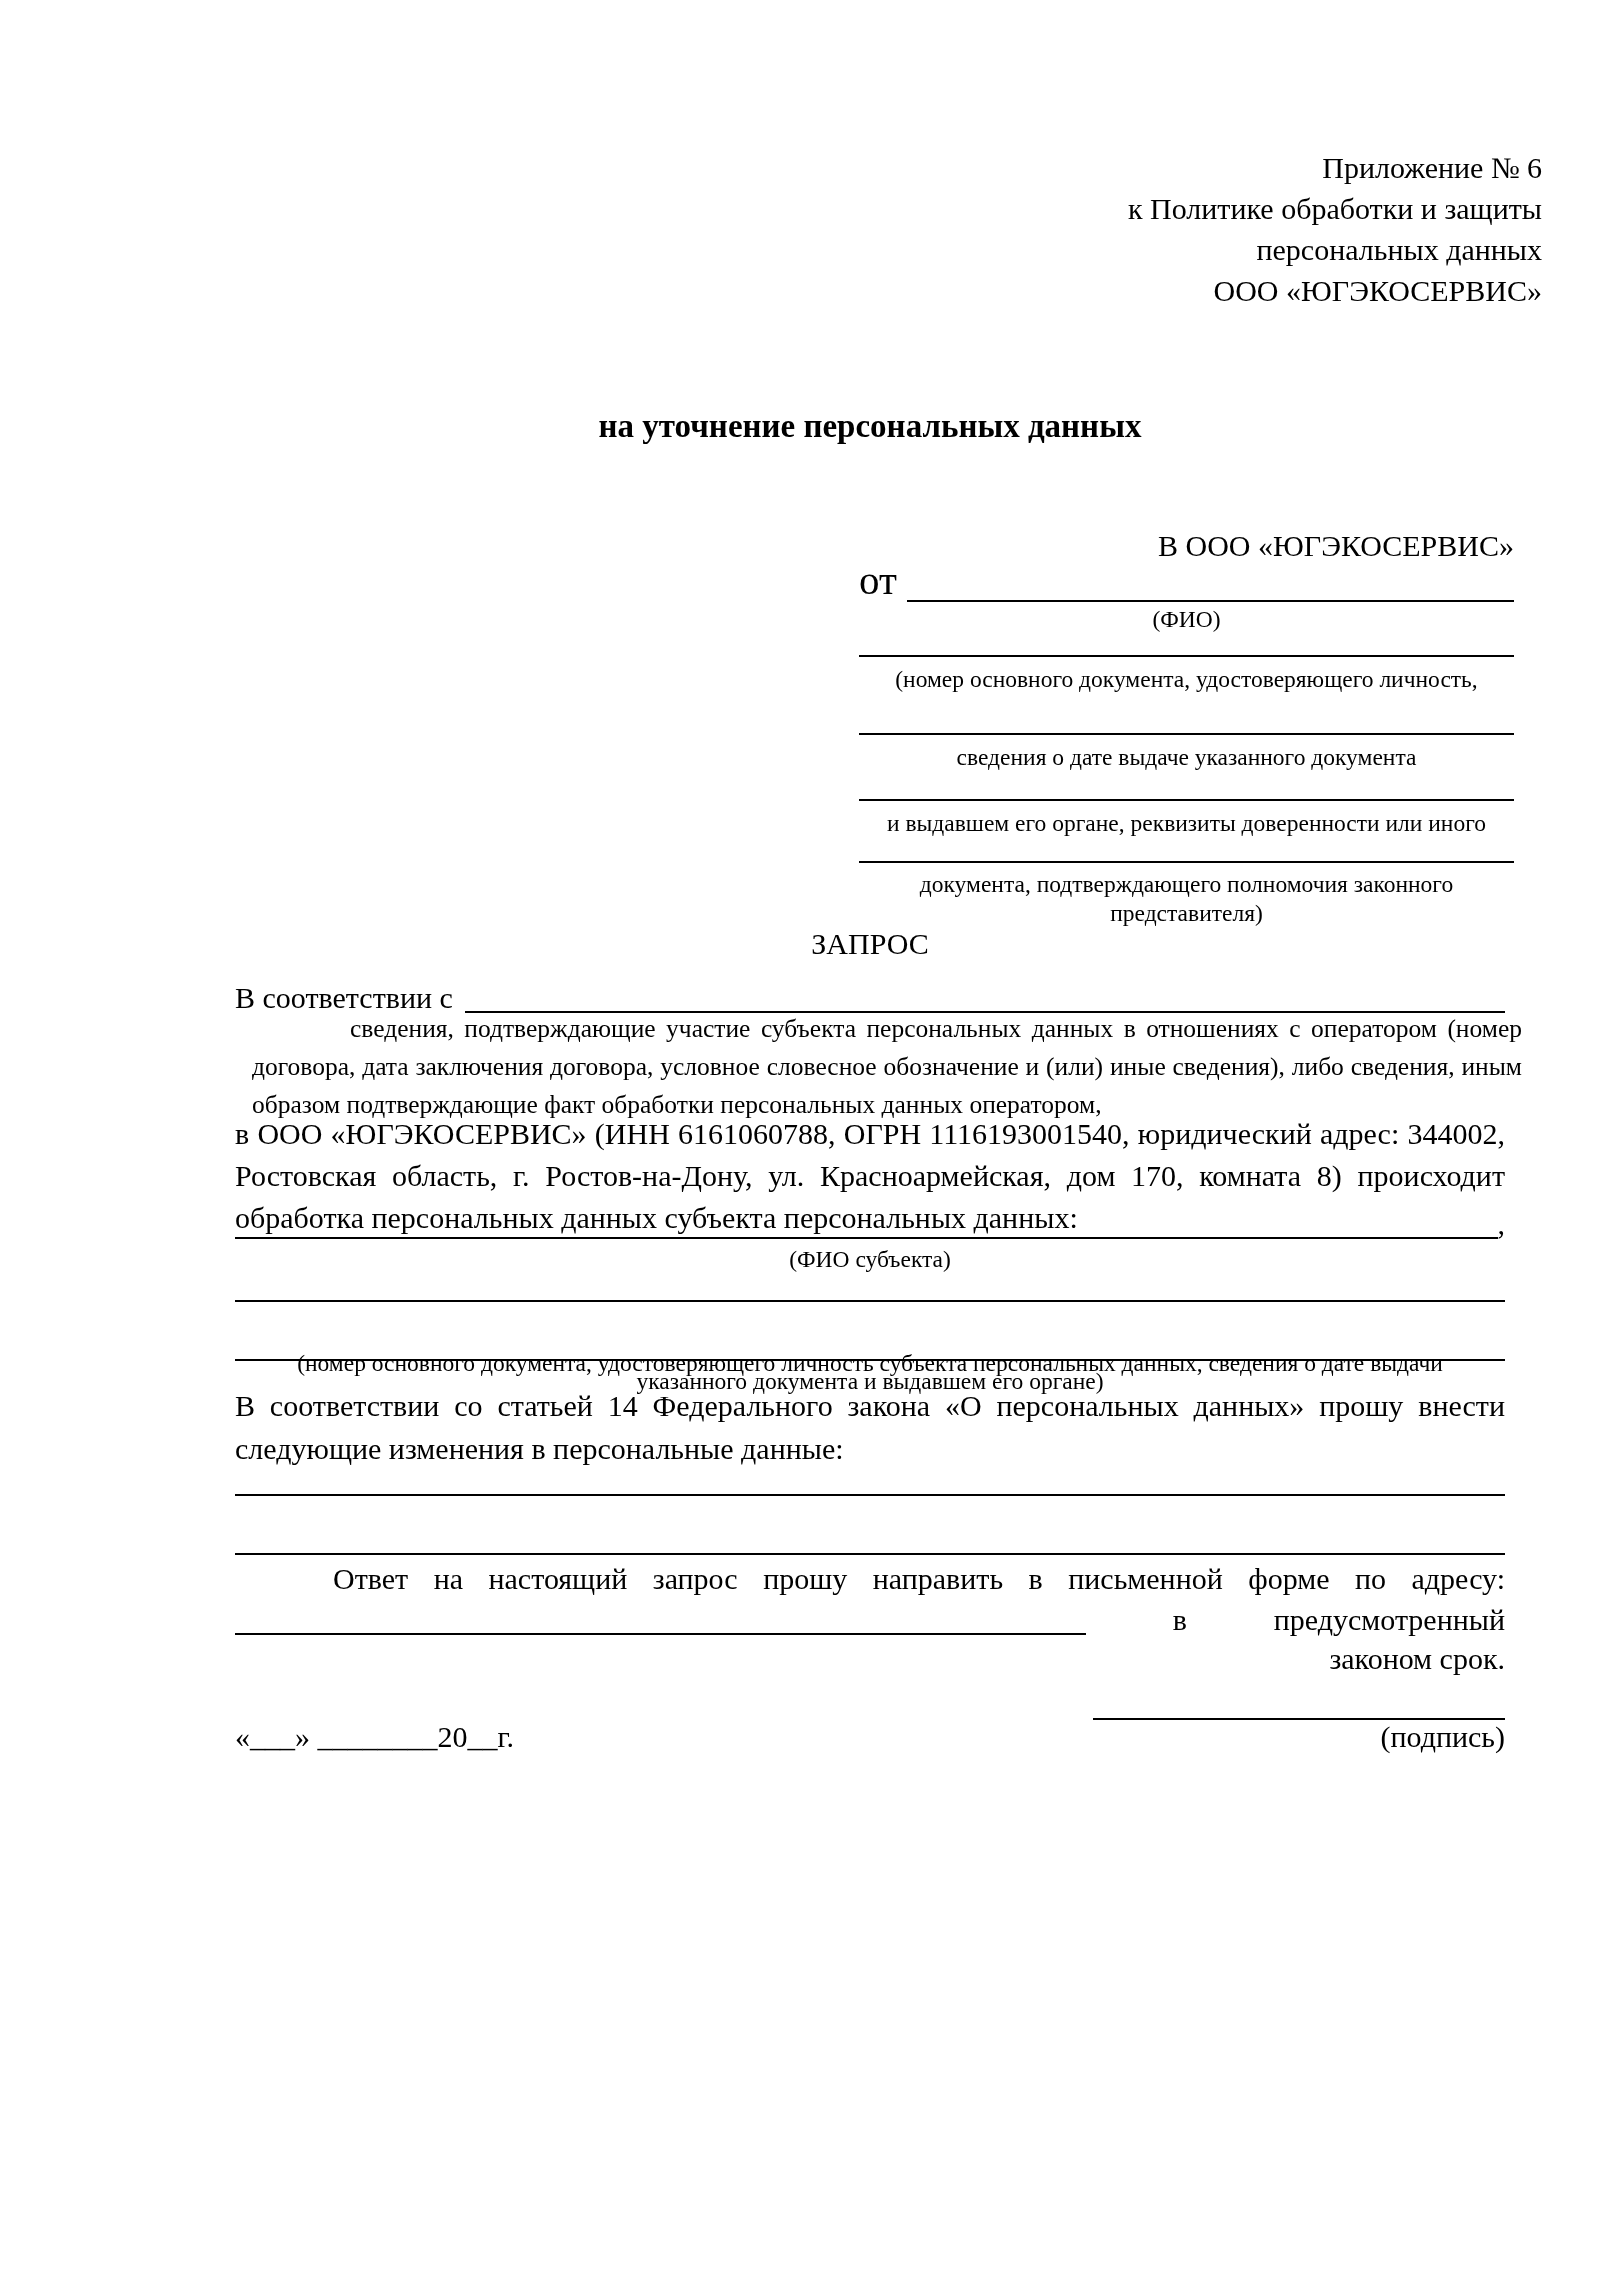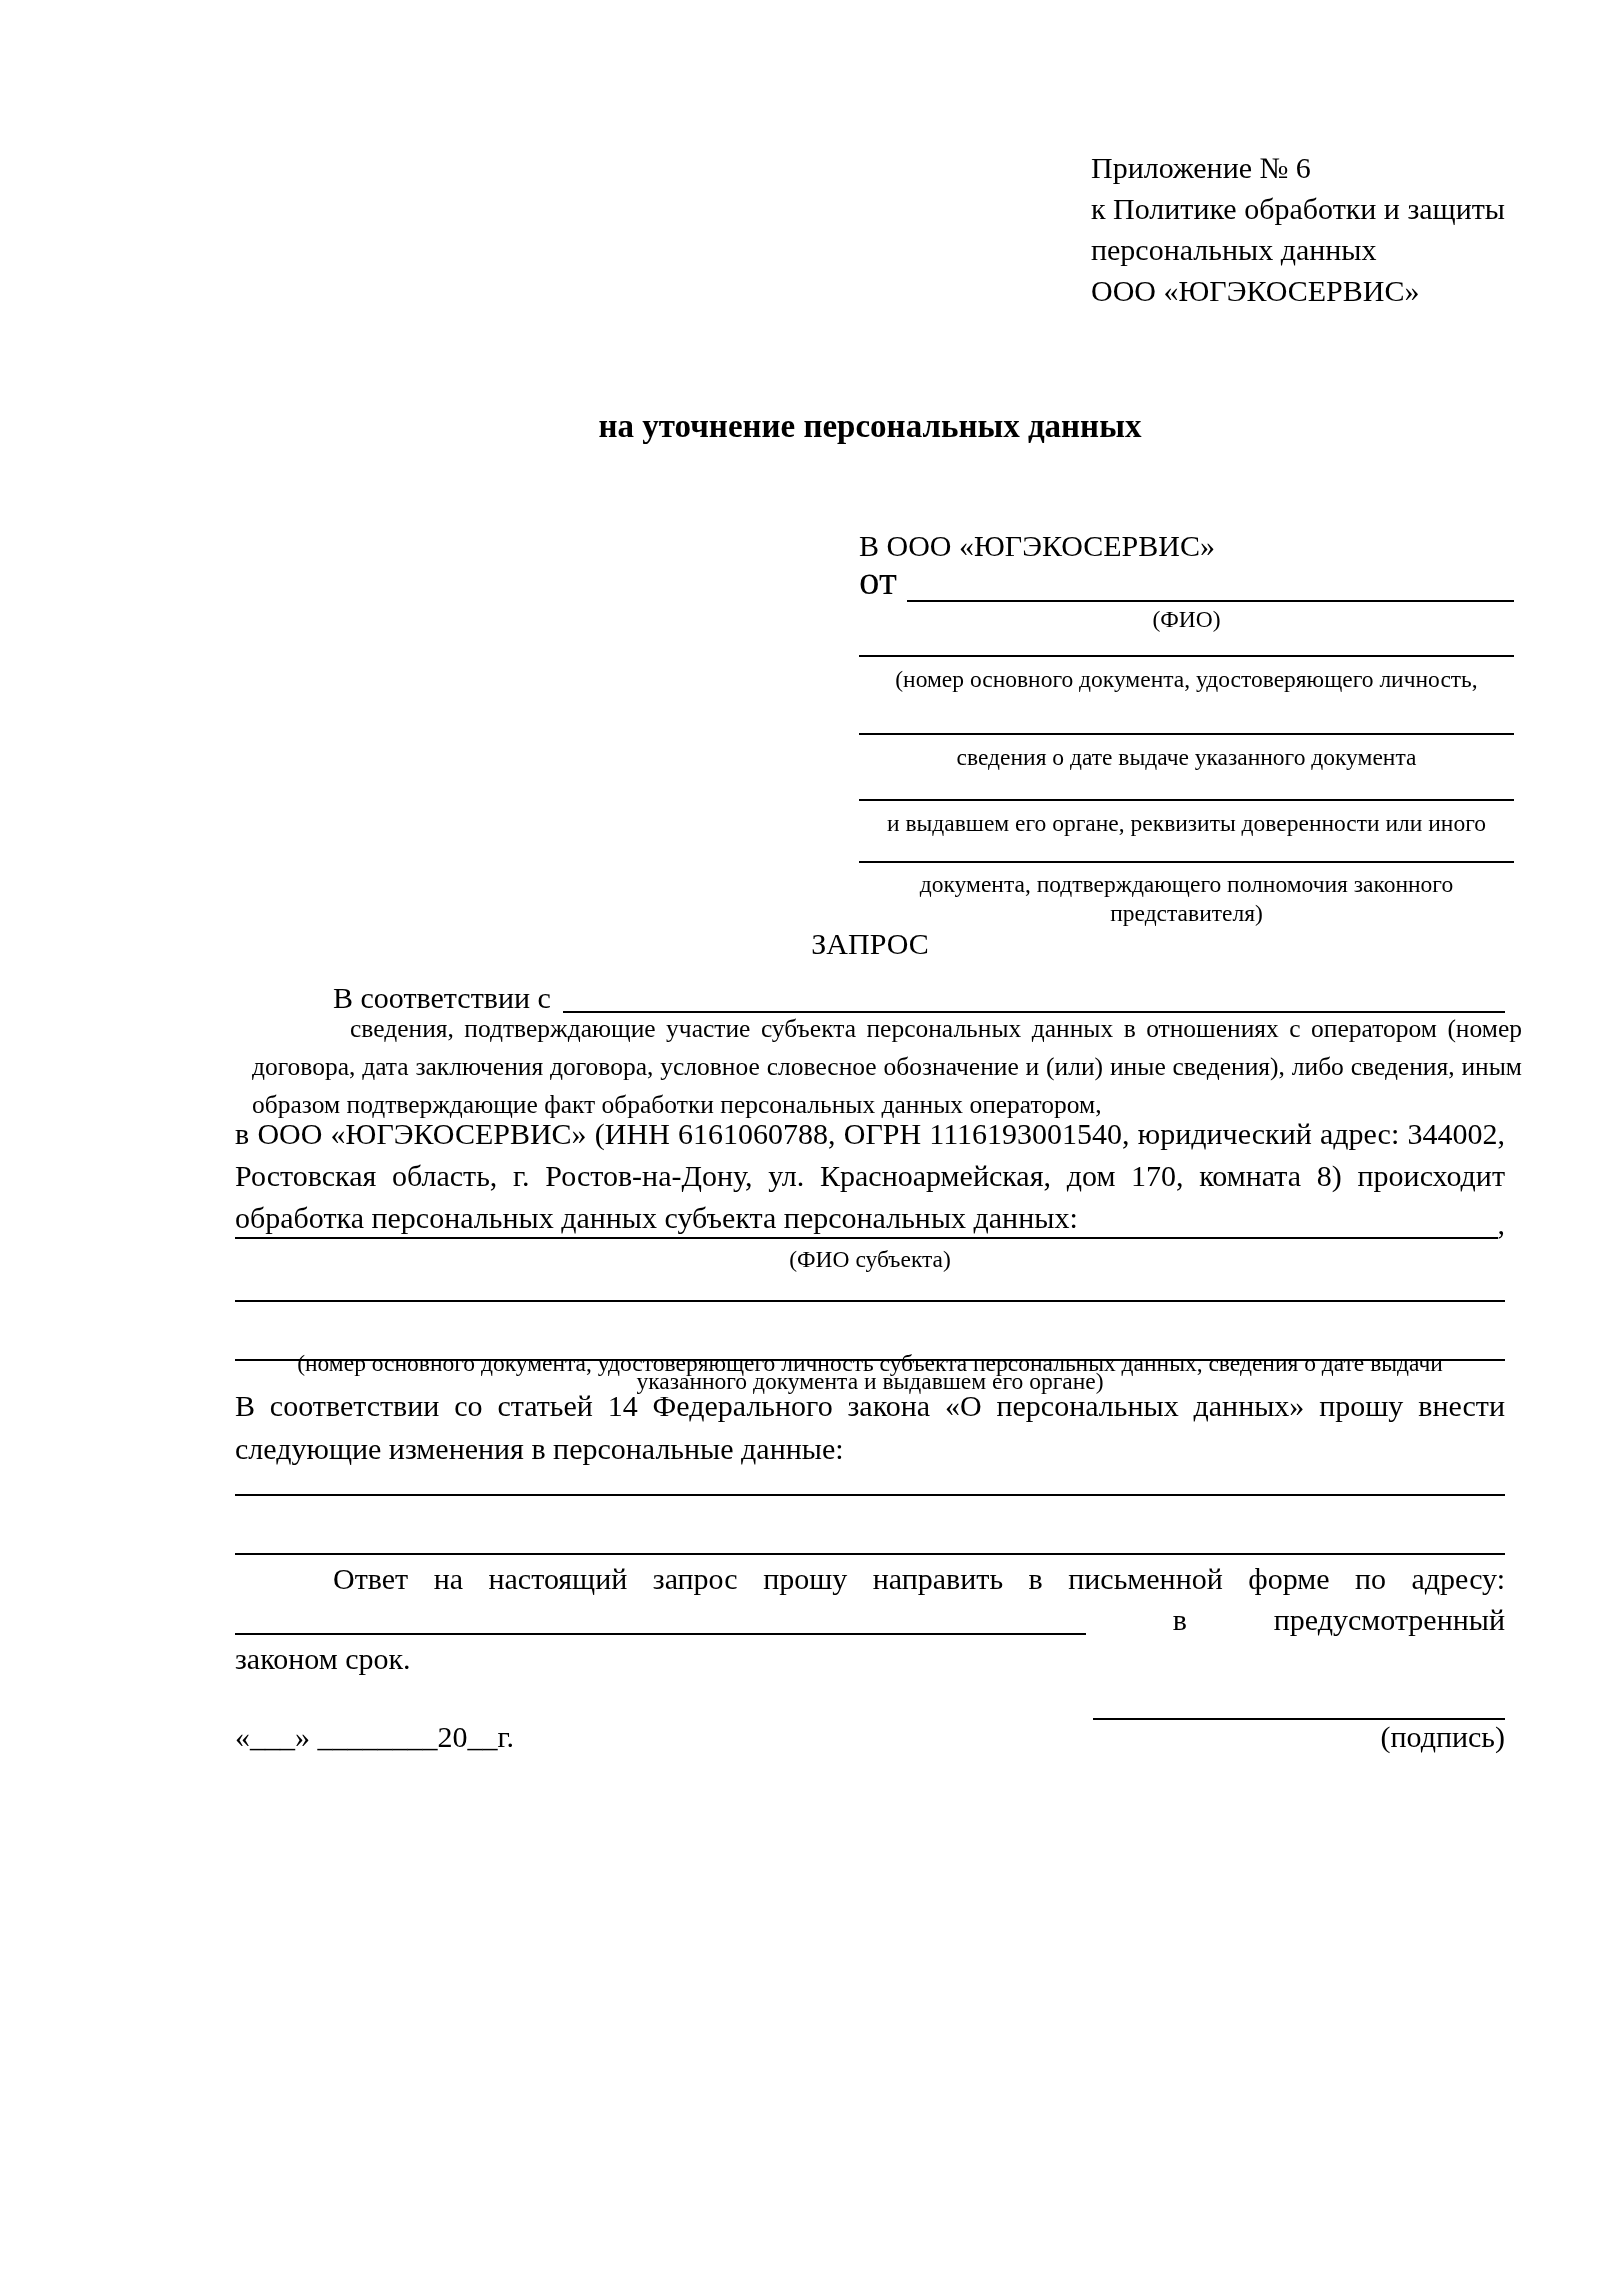--- a/index.html
+++ b/index.html
@@ -9,21 +9,21 @@
   }
   .page {
     position: relative;
     width: 1621px;
     height: 2293px;
     background: #ffffff;
     color: #000000;
     font-family: "Liberation Serif", "DejaVu Serif", serif;
     overflow: hidden;
   }
-  .abs { position: absolute; }
+  .abs { position: absolute; text-align: right; }
 
   
   .appendix {
     left: 1091px; top: 147px; width: 451px;
     font-size: 30px; line-height: 41px;
   }
 
   
   .title {
     left: 235px; top: 402px; width: 1270px;
@@ -68,21 +68,21 @@
   
   .zapros {
     left: 235px; top: 927px; width: 1270px;
     text-align: center; font-size: 30px;
   }
   .accordance-row {
     left: 235px; top: 976px; width: 1270px;
     display: flex; align-items: flex-end;
     font-size: 30px; height: 39px;
   }
-  .accordance-row .lbl { margin-left: 98px; white-space: nowrap; }
+  .accordance-row .lbl { white-space: nowrap; }
   .accordance-row .fill-line { margin-left: 11.8px; margin-bottom: 2px; }
 
   .footnote {
     left: 252px; top: 1010px; width: 1270px;
     font-size: 25.5px; line-height: 38px;
     text-indent: 98px; text-align: justify;
   }
   .operator-par {
     left: 235px; top: 1113px; width: 1270px;
     font-size: 30px; line-height: 42px;

